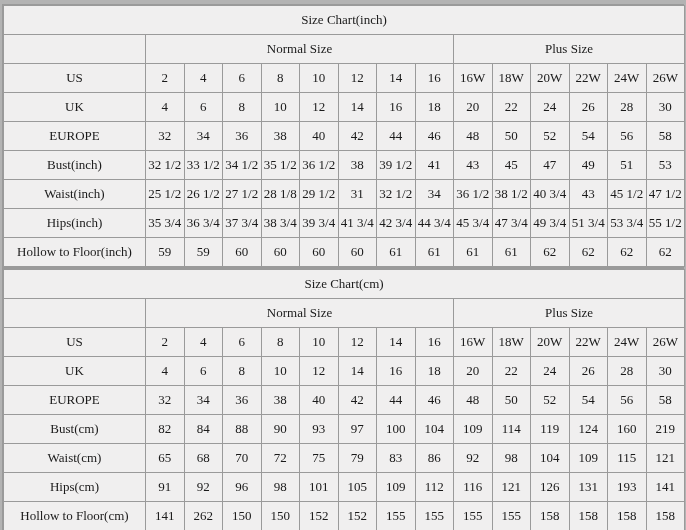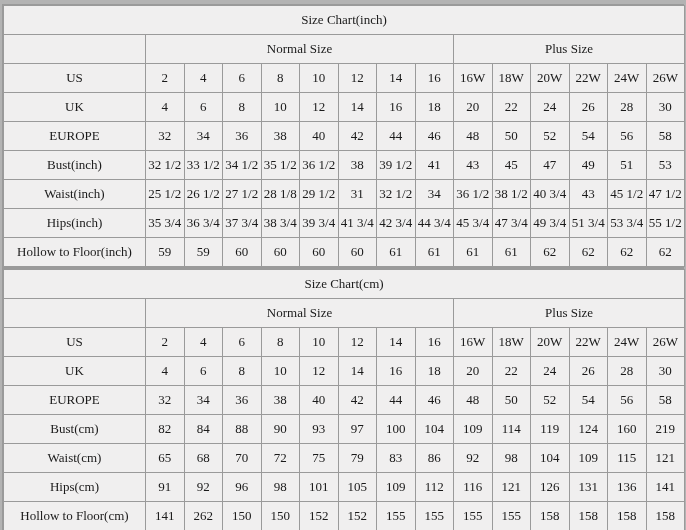--- a/index.html
+++ b/index.html
@@ -341,21 +341,21 @@
           <td class="val">96</td>
           <td class="val">98</td>
           <td class="val">101</td>
           <td class="val">105</td>
           <td class="val">109</td>
           <td class="val">112</td>
           <td class="val">116</td>
           <td class="val">121</td>
           <td class="val">126</td>
           <td class="val">131</td>
-          <td class="val">136</td>
+          <td class="val">193</td>
           <td class="val">141</td>
         </tr>
 
         <tr>
           <td class="row-label row-label-wide">Hollow to Floor(cm)</td>
           <td class="val">141</td>
           <td class="val">262</td>
           <td class="val">150</td>
           <td class="val">150</td>
           <td class="val">152</td>

